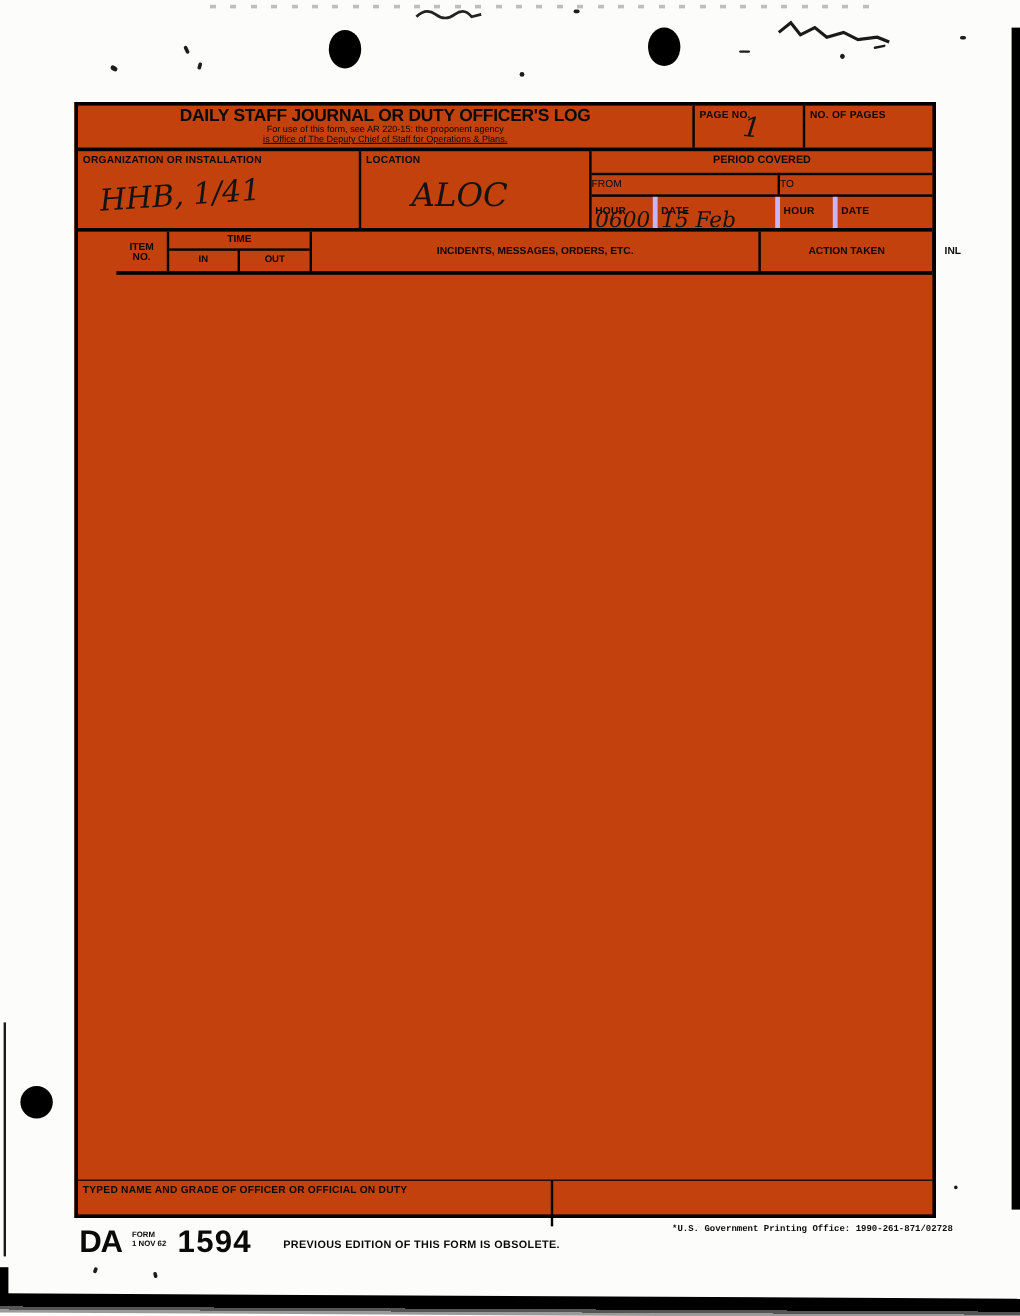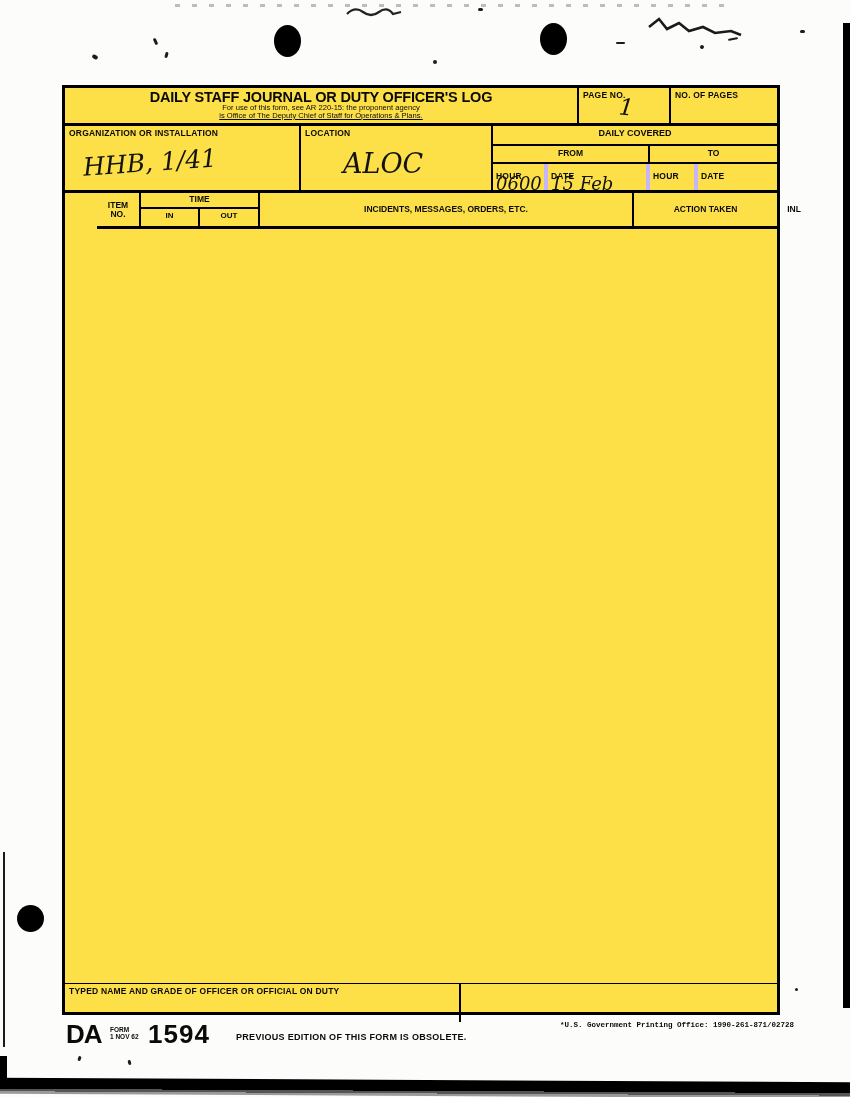--- a/index.html
+++ b/index.html
@@ -11,41 +11,41 @@
         background:linear-gradient(#000 0 68%,#555 68% 84%,#9a9a9a 84% 100%);transform:rotate(0.3deg);}
   .edgebar{position:absolute;right:0;top:23px;width:7px;height:985px;background:#000;}
   .leftline{position:absolute;left:3px;top:852px;width:2px;height:195px;background:#1a1a1a;}
   .leftnotch{position:absolute;left:0;top:1056px;width:7px;height:32px;background:#000;}
   .speck{position:absolute;background:#1c1c1c;border-radius:2px;}
   .dashrow{position:absolute;left:175px;top:4px;width:560px;height:3px;opacity:.55;
         background:repeating-linear-gradient(90deg,#8a8a8a 0 5px,transparent 5px 17px);}
   .squig{position:absolute;}
   
   .form{position:absolute;left:62px;top:85px;width:718px;height:930px;border:3px solid #000;
-        box-sizing:border-box;background:#fde047;}
+        box-sizing:border-box;background:#c2410c;}
   .lbl{font-size:8.5px;font-weight:bold;letter-spacing:.2px;}
   .hw{font-family:"DejaVu Serif",serif;font-style:italic;color:#131313;white-space:pre;}
   
   .hrow1{display:grid;grid-template-columns:514px 92px 106px;height:35px;border-bottom:3px solid #000;}
   .titlebox{border-right:2px solid #000;text-align:center;padding-top:2px;}
   .title{font-size:14.5px;font-weight:bold;letter-spacing:-.2px;line-height:14px;}
   .sub{font-size:7.6px;font-weight:normal;line-height:8px;}
   .sub.u{text-decoration:underline;}
   .pagenobox{border-right:2px solid #000;padding:2px 0 0 4px;position:relative;}
   .pageno-val{position:absolute;left:40px;top:6px;font-size:23px;transform:rotate(6deg);}
   .pagesbox{padding:2px 0 0 4px;}
   
   .hrow2{display:grid;grid-template-columns:236px 192px 284px;height:64px;border-bottom:3px solid #000;}
   .orgbox,.locbox{border-right:2px solid #000;padding:2px 0 0 4px;position:relative;}
   .org-val{position:absolute;left:18px;top:22px;font-size:25px;transform:rotate(-4deg);}
   .loc-val{position:absolute;left:42px;top:22px;font-size:27px;}
   .periodbox{display:flex;flex-direction:column;}
   .period-lbl{height:16px;border-bottom:2px solid #000;text-align:center;font-size:9px;font-weight:bold;padding-top:2px;}
   .fromto{display:grid;grid-template-columns:157px 127px;height:16px;border-bottom:2px solid #000;}
-  .fromto div{text-align:center;font-size:8.5px;font-weight:bold;padding-top:2px;}
+  .fromto div{font-size:8.5px;font-weight:normal;padding-top:2px;}
   .fromto .fr{border-right:2px solid #000;}
   .hourdate{display:grid;grid-template-columns:55px 102px 48px 79px;flex:1;}
   .hd{border-right:4px solid #c4b5fd;padding:1px 0 0 3px;position:relative;}
   .hd:last-child{border-right:none;}
   .hd .hw{position:absolute;left:3px;top:9px;font-size:18px;}
   
   .thead{display:grid;grid-template-columns:44px 119px 374px 145px 30px;height:33px;border-bottom:3px solid #000;margin-left:32px;}
   .th{border-right:2px solid #000;display:flex;align-items:center;justify-content:center;
       font-size:8.5px;font-weight:bold;text-align:center;line-height:9px;}
   .th:last-child{border-right:none;}
@@ -121,21 +121,21 @@
     <div class="hrow2">
       <div class="orgbox">
         <div class="lbl">ORGANIZATION OR INSTALLATION</div>
         <div class="hw org-val">HHB, 1/41</div>
       </div>
       <div class="locbox">
         <div class="lbl">LOCATION</div>
         <div class="hw loc-val">ALOC</div>
       </div>
       <div class="periodbox">
-        <div class="period-lbl">DAILY COVERED</div>
+        <div class="period-lbl">PERIOD COVERED</div>
         <div class="fromto">
           <div class="fr">FROM</div>
           <div>TO</div>
         </div>
         <div class="hourdate">
           <div class="hd">
             <span class="lbl">HOUR</span>
             <span class="hw">0600</span>
           </div>
           <div class="hd">

